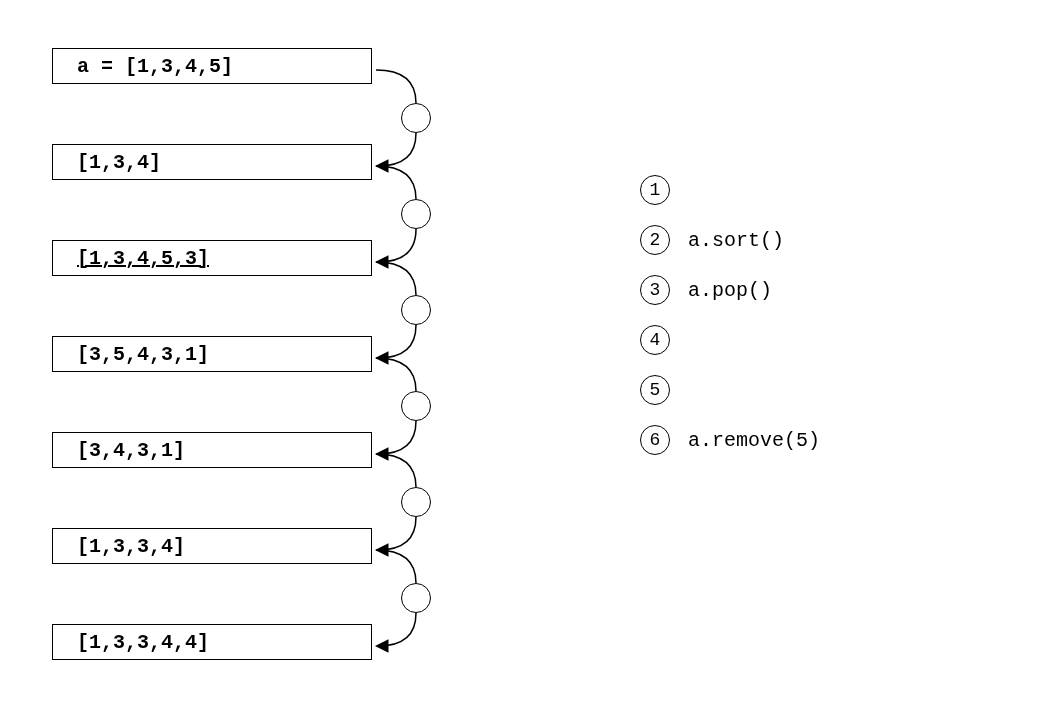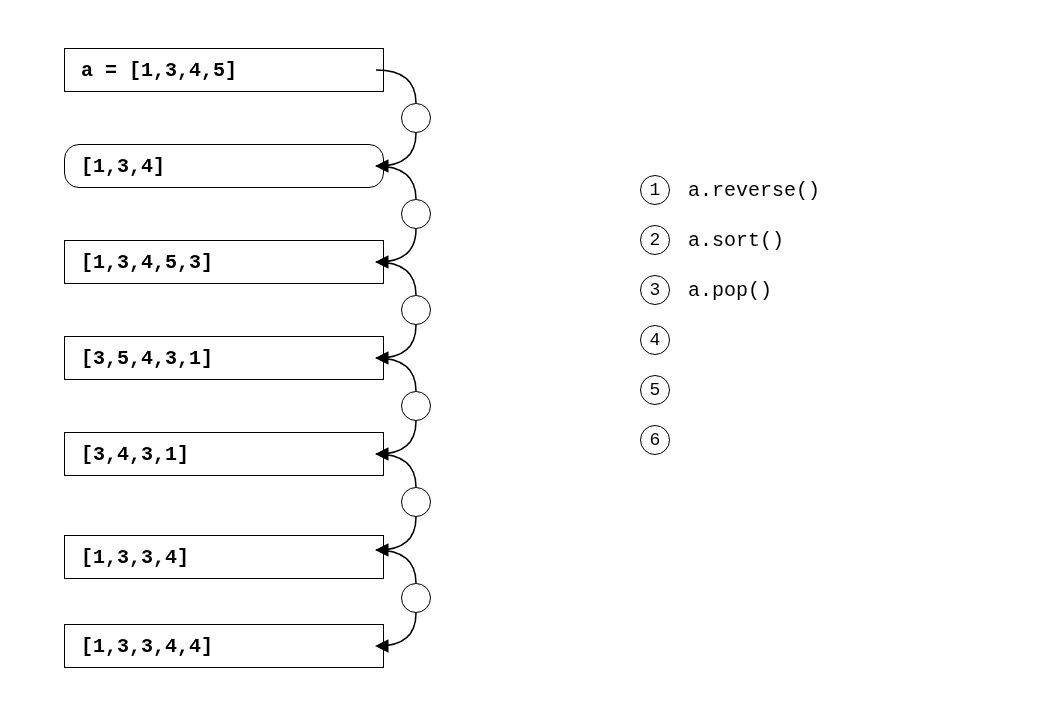--- a/index.html
+++ b/index.html
@@ -12,26 +12,26 @@
   .stage {
     position: relative;
     width: 1058px;
     height: 717px;
     font-family: "Courier New", Courier, monospace;
     font-size: 20px;
     color: #000;
   }
   .box {
     position: absolute;
-    left: 64px;
+    left: 52px;
     width: 320px;
-    height: 44px;
+    height: 36px;
     border: 1.5px solid #000;
     box-sizing: border-box;
-    padding-left: 16px;
+    padding-left: 24px;
     display: flex;
     align-items: center;
     font-weight: bold;
   }
   .circle {
     position: absolute;
     width: 30px;
     height: 30px;
     border: 1.5px solid #000;
     border-radius: 50%;
@@ -92,53 +92,53 @@
         <path d="M 416 421 Q 416 454 378 454" fill="none" stroke="#000" stroke-width="1.5" marker-end="url(#arrowhead)"></path>
         <path d="M 376 454 Q 416 454 416 487" fill="none" stroke="#000" stroke-width="1.5"></path>
         <path d="M 416 517 Q 416 550 378 550" fill="none" stroke="#000" stroke-width="1.5" marker-end="url(#arrowhead)"></path>
         <path d="M 376 550 Q 416 550 416 583" fill="none" stroke="#000" stroke-width="1.5"></path>
         <path d="M 416 613 Q 416 646 378 646" fill="none" stroke="#000" stroke-width="1.5" marker-end="url(#arrowhead)"></path>
       </g>
   </svg>
 
   <div id="boxes-container">
       <div class="box" style="top: 48px;">a = [1,3,4,5]</div>
-      <div class="box" style="top: 144px; border-radius: 15px;">[1,3,4]</div>
-      <div class="box" style="top: 240px;">[1,3,4,5,3]</div>
+      <div class="box" style="top: 144px;">[1,3,4]</div>
+      <div class="box" style="top: 240px; text-decoration: underline;">[1,3,4,5,3]</div>
       <div class="box" style="top: 336px;">[3,5,4,3,1]</div>
       <div class="box" style="top: 432px;">[3,4,3,1]</div>
-      <div class="box" style="top: 528px; margin-top: 7px;">[1,3,3,4]</div>
+      <div class="box" style="top: 528px;">[1,3,3,4]</div>
       <div class="box" style="top: 624px; font-family: Liberation Mono, monospace;">[1,3,3,4,4]</div>
     </div>
   <div id="circles-container">
       <div class="circle" style="left: 401px; top: 103px;"></div>
       <div class="circle" style="left: 401px; top: 199px;"></div>
       <div class="circle" style="left: 401px; top: 295px;"></div>
       <div class="circle" style="left: 401px; top: 391px;"></div>
       <div class="circle" style="left: 401px; top: 487px;"></div>
       <div class="circle" style="left: 401px; top: 583px;"></div>
     </div>
 
   <div class="legend" id="legend-container">
       <div class="legend-row">
         <div class="legend-num">1</div>
-        <span>a.reverse()</span>
       </div>
       <div class="legend-row">
         <div class="legend-num">2</div>
         <span>a.sort()</span>
       </div>
       <div class="legend-row">
         <div class="legend-num">3</div>
         <span>a.pop()</span>
       </div>
       <div class="legend-row">
         <div class="legend-num">4</div>
       </div>
       <div class="legend-row">
         <div class="legend-num">5</div>
       </div>
       <div class="legend-row">
         <div class="legend-num">6</div>
+        <span>a.remove(5)</span>
       </div>
     </div>
 
 </div>
 
 </body></html>

